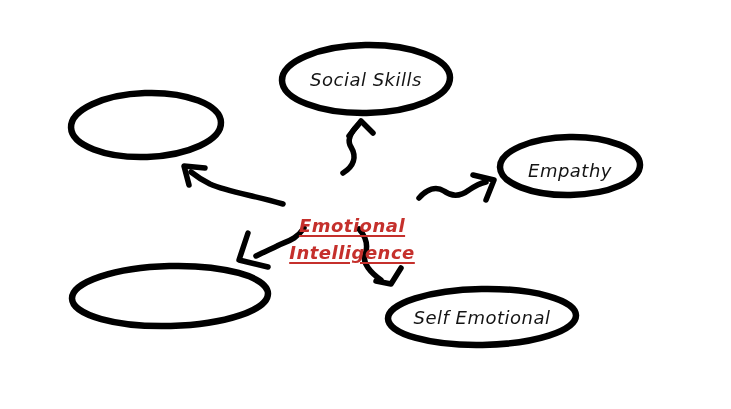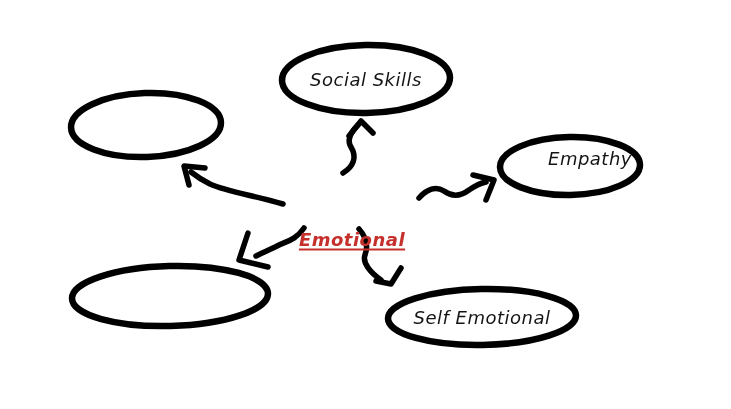--- a/index.html
+++ b/index.html
@@ -93,23 +93,24 @@
     </g>
 
     <g>
       <path class="stroke" stroke-width="5.5" d="M359,229 C367,238 368,247 365,255 C362,263 371,273 381,280"></path>
       <polyline class="stroke" stroke-width="5.5" points="376,281 391,284 401,268"></polyline>
     </g>
   </svg>
 
   <div class="center-title" style="color: rgb(197, 48, 44);">
     <span class="line">Emotional</span>
+    <span class="line">Intelligence</span>
   </div>
 
   <div class="node-label" style="left:366px; top:79px;">Social Skills</div>
 
 
-  <div class="node-label" style="left:570px; top:158px;margin-left:20px;">Empathy</div>
+  <div class="node-label" style="left:570px; top:170px;">Empathy</div>
 
 
   <div class="node-label" style="left:482px; top:317px;">Self Emotional</div>
 
 </div>
 
 </body></html>

